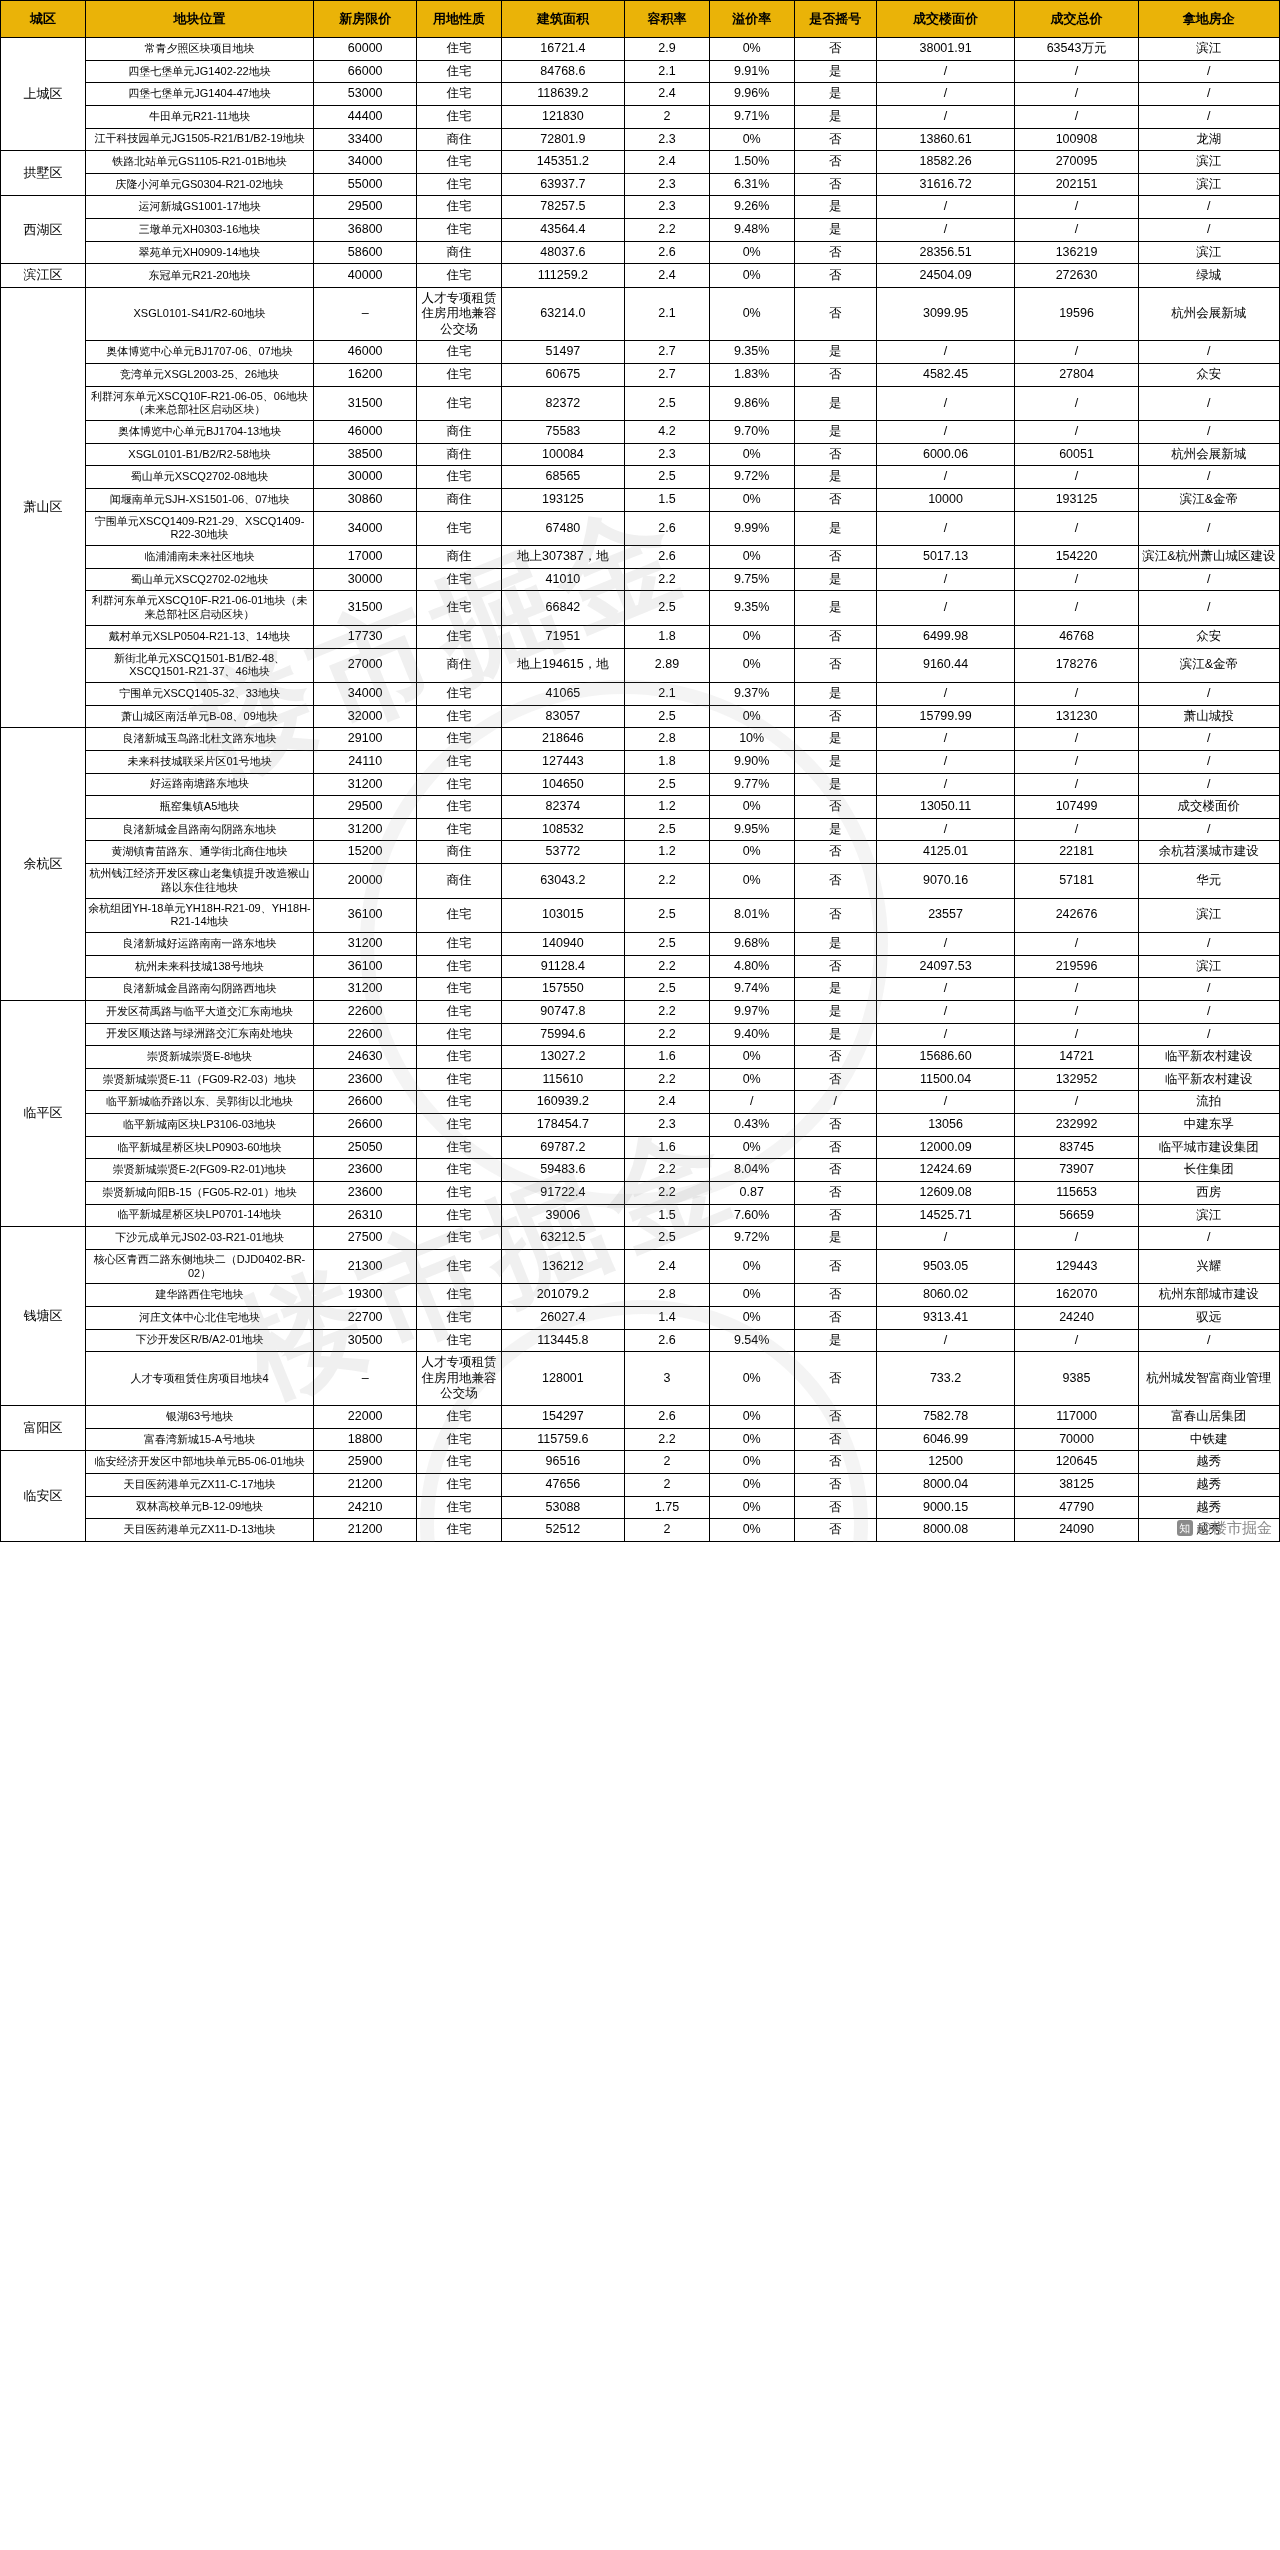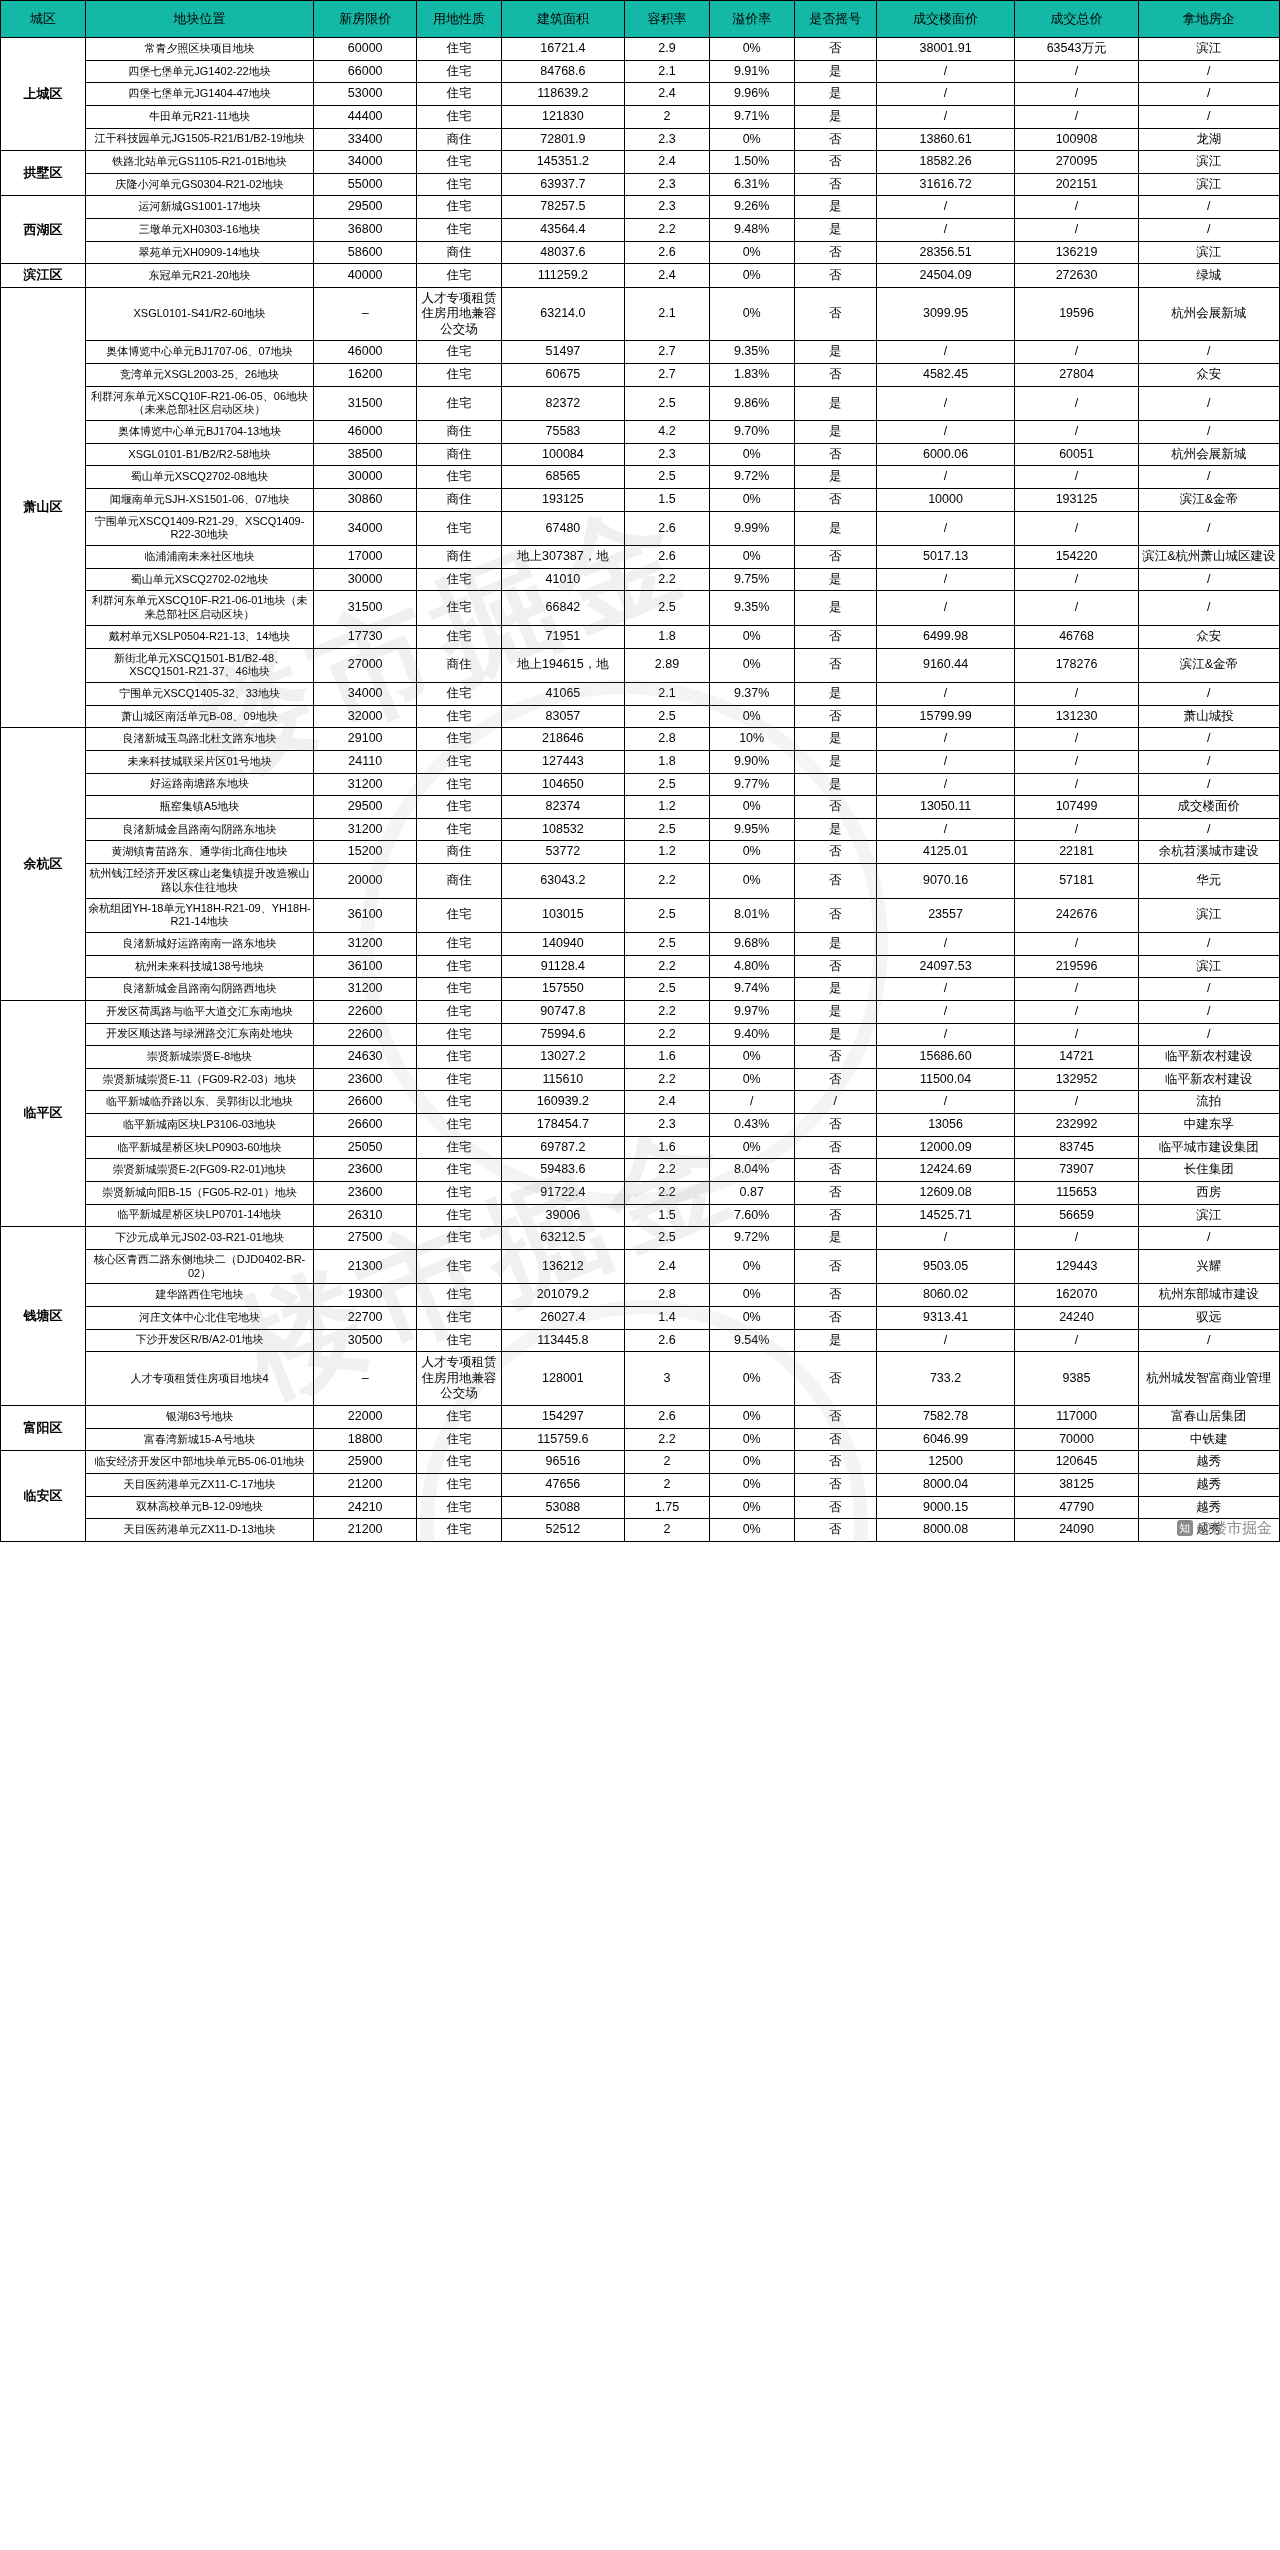--- a/index.html
+++ b/index.html
@@ -26,28 +26,28 @@
   table.land-table td {
     border: 1px solid #000;
     text-align: center;
     vertical-align: middle;
     padding: 3px 2px;
     line-height: 1.25;
     word-wrap: break-word;
     overflow-wrap: break-word;
   }
   table.land-table thead th {
-    font-weight: normal;
+    font-weight: bold;
     font-size: 13px;
     height: 30px;
-    background: #14b8a6;
+    background: #eab308;
   }
   td.district {
     font-size: 13px;
-    font-weight: bold;
+    font-weight: normal;
   }
   td.plot {
     font-size: 11px;
   }
   
   col.c-district { width: 66px; }
   col.c-plot     { width: 178px; }
   col.c-limit    { width: 80px; }
   col.c-landuse  { width: 66px; }
   col.c-area     { width: 96px; }

